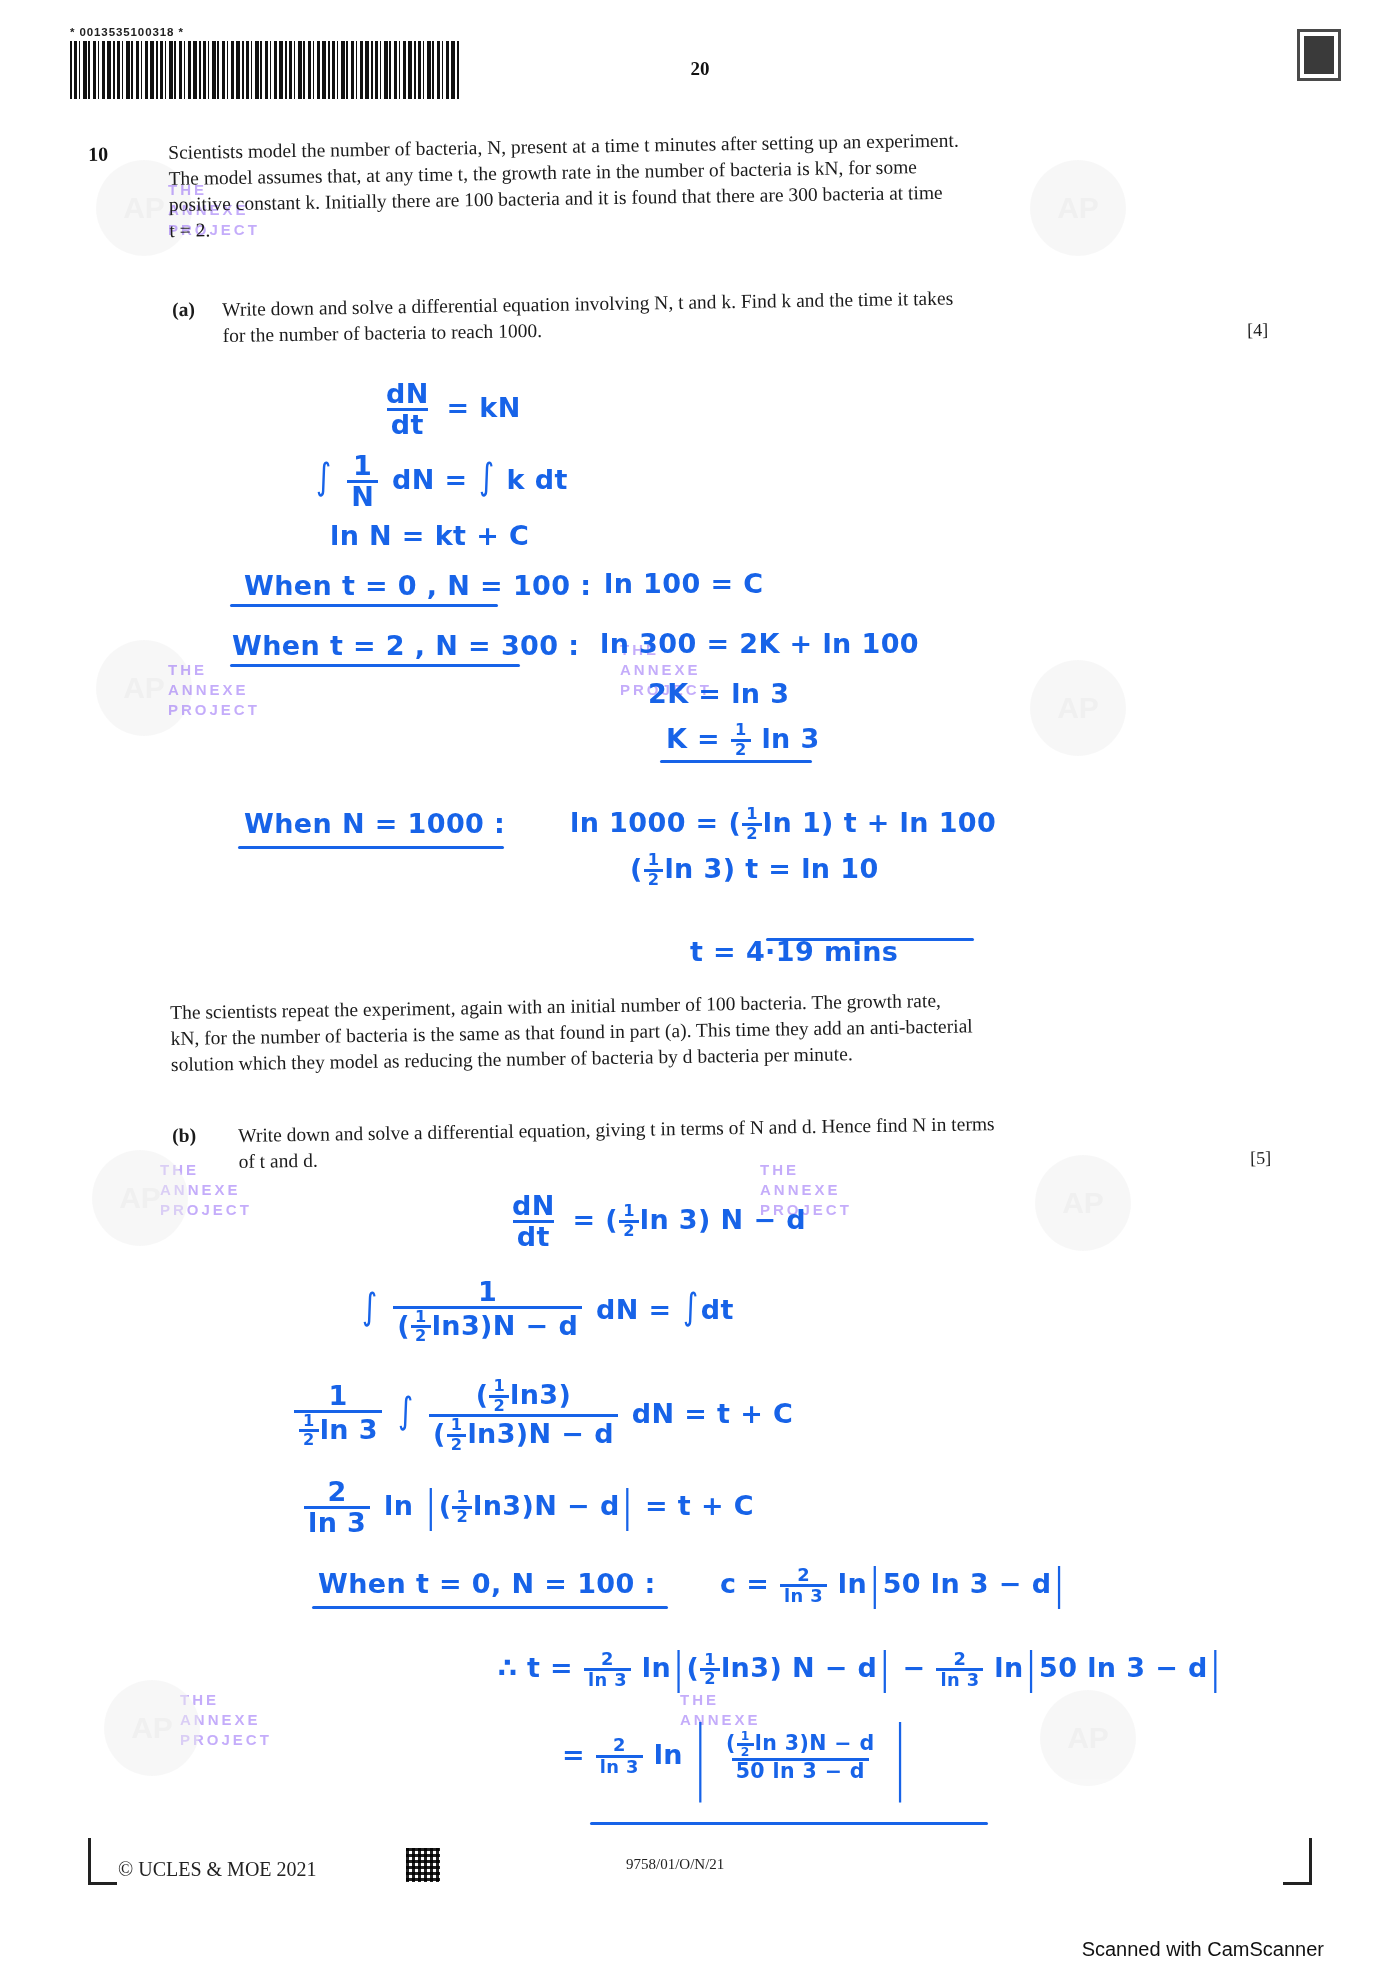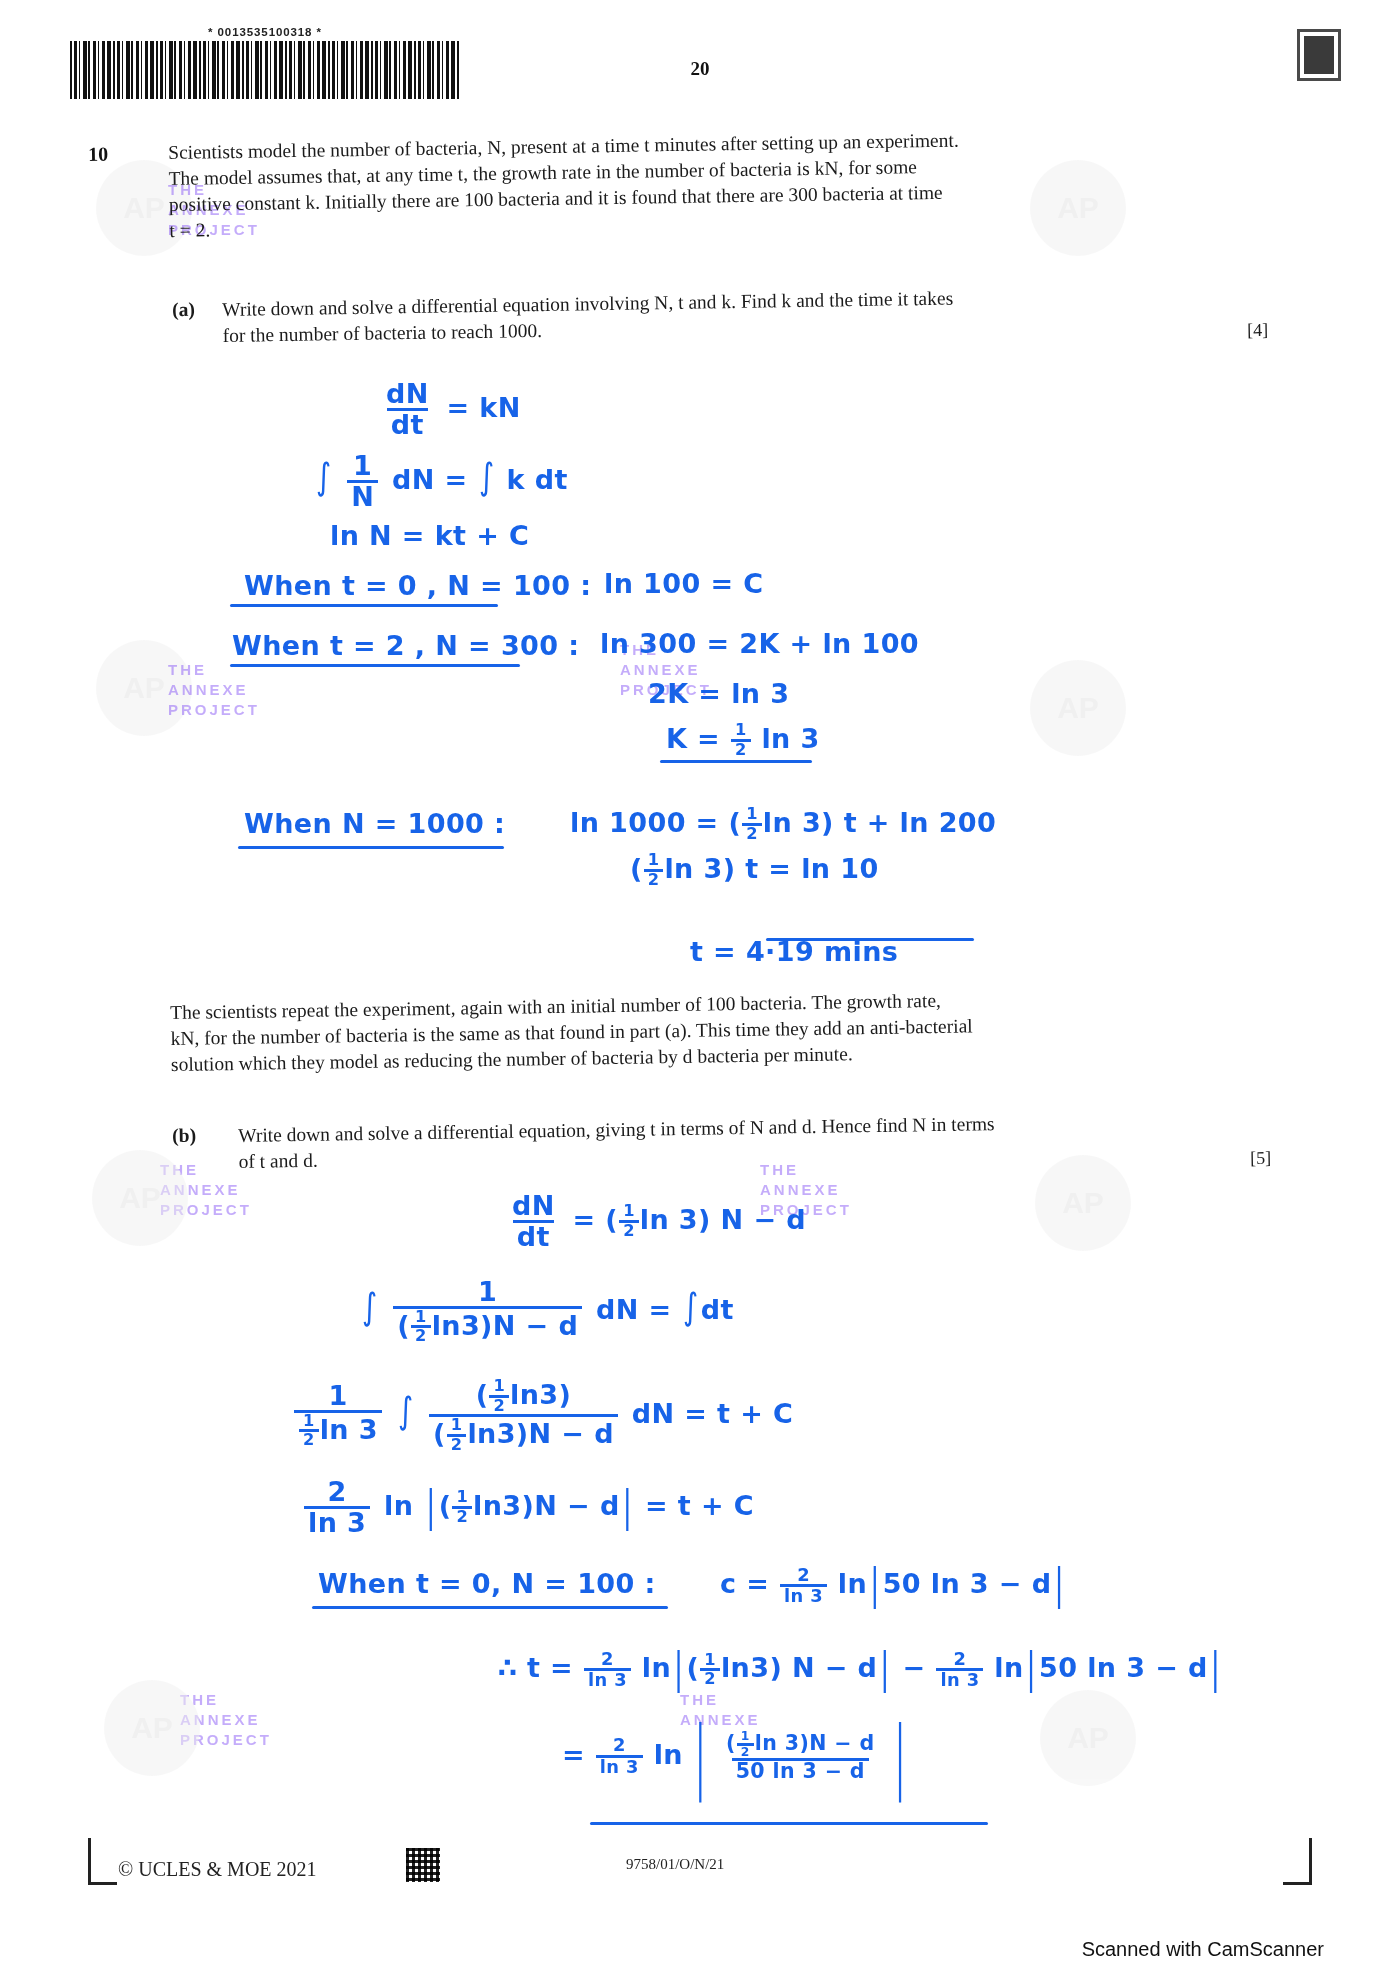--- a/index.html
+++ b/index.html
@@ -10,21 +10,21 @@
   .wm{position:absolute;pointer-events:none;user-select:none;opacity:.5;}
   .wm-circ{width:96px;height:96px;border-radius:50%;background:#f1f1f1;
            display:flex;align-items:center;justify-content:center;
            font-family:"Liberation Sans",sans-serif;font-weight:700;font-size:30px;color:#e2e2e2;}
   .wm-txt{font-family:"Liberation Sans",sans-serif;font-size:15px;letter-spacing:3px;
           color:#8b5cf6;line-height:20px;font-weight:600;}
 
   
   .bc-wrap{position:absolute;left:70px;top:26px;}
   .bc-num{font-family:"Liberation Sans",sans-serif;font-size:11.5px;letter-spacing:.9px;
-          color:#222;text-align:center;margin-bottom:3px;font-weight:700;}
+          color:#222;text-align:left;margin-bottom:3px;font-weight:700;}
   .bc-bars{height:58px;width:390px;
     background-image:repeating-linear-gradient(to right,
       #111 0 2px,#fff 2px 4px,#111 4px 7px,#fff 7px 9px,#111 9px 10px,#fff 10px 13px,
       #111 13px 17px,#fff 17px 18px,#111 18px 20px,#fff 20px 23px,#111 23px 26px,#fff 26px 28px,
       #111 28px 29px,#fff 29px 32px,#111 32px 35px,#fff 35px 37px,#111 37px 41px,#fff 41px 43px);}
   .corner-sq{position:absolute;right:62px;top:32px;width:30px;height:38px;background:#3a3a3a;
              border:4px solid #fff;outline:3px solid #4a4a4a;}
   .pgnum{position:absolute;left:0;right:0;top:58px;text-align:center;
          font-family:"Liberation Serif",serif;font-weight:700;font-size:19px;color:#111;}
 
@@ -184,21 +184,21 @@
     <span>ln 3</span>
   </div>
   <div class="ul" style="left:660px;top:760px;width:152px"></div>
 
   <div class="hw" style="left:244px;top:808px">When  N = 1000 :</div>
   <div class="ul" style="left:238px;top:846px;width:266px"></div>
   <div class="hw" style="left:570px;top:806px">
     <span>ln 1000 = (</span><span class="fr half">
         <span class="num">1</span>
         <span class="den">2</span>
-      </span><span>ln 3) t  +  ln 200</span>
+      </span><span>ln 1) t  +  ln 100</span>
   </div>
   <div class="hw" style="left:630px;top:852px">
     <span>(</span><span class="fr half">
         <span class="num">1</span>
         <span class="den">2</span>
       </span><span>ln 3) t  =  ln 10</span>
   </div>
   <div class="hw" style="left:690px;top:936px">t  =  4·19   mins</div>
   <div class="ul" style="left:766px;top:938px;width:208px"></div>
 

